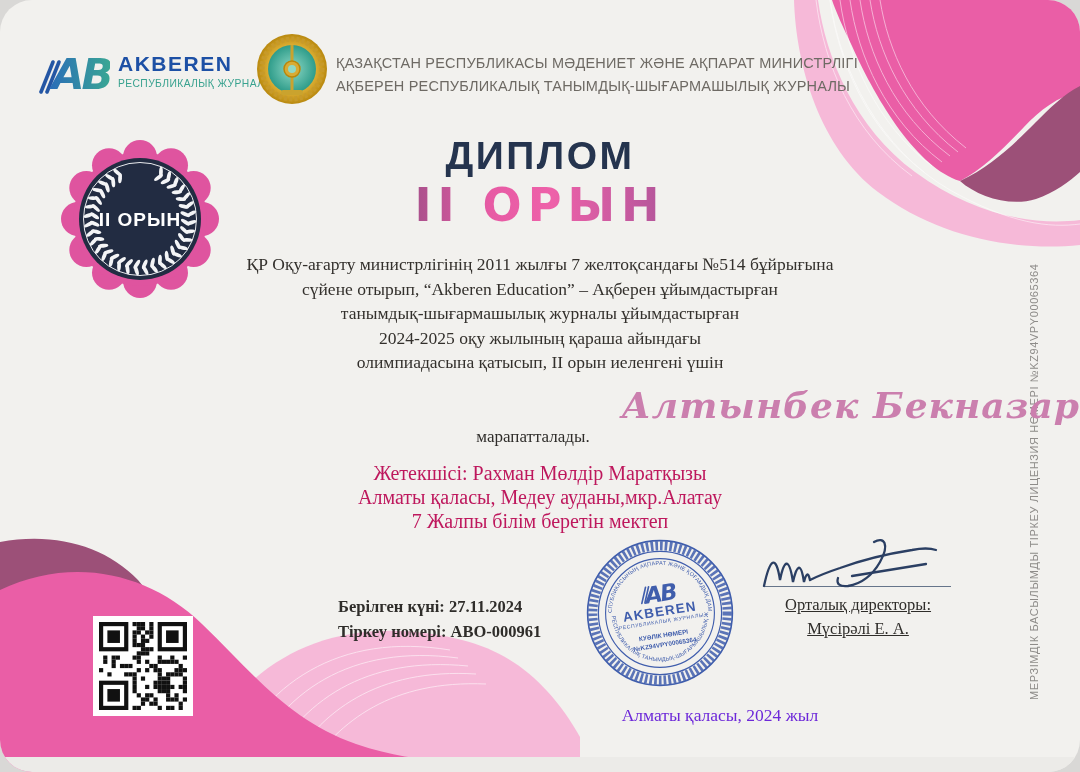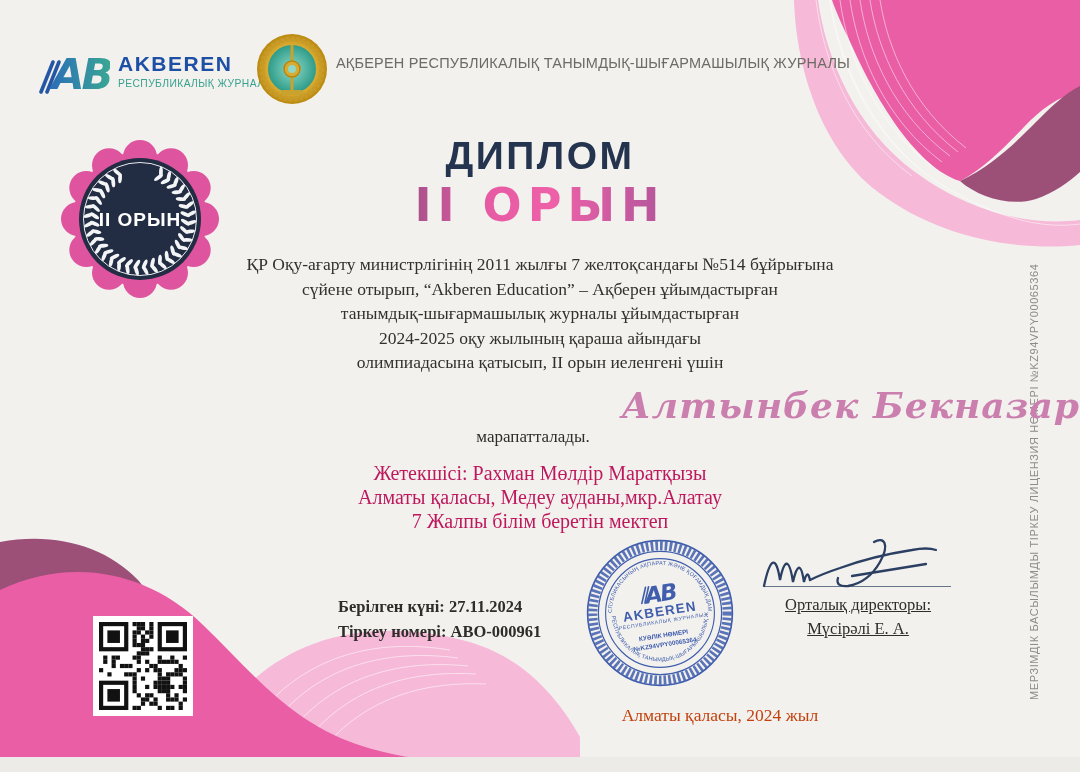--- a/index.html
+++ b/index.html
@@ -1,17 +1,17 @@
 <!DOCTYPE html>
 <html><head>
 <meta charset="utf-8">
 <style>
   html,body{margin:0;padding:0;background:#d9d8d6;}
   .cert{position:relative;width:1080px;height:772px;overflow:hidden;
-        background:#f2f1ee;font-family:"Liberation Serif",serif;color:#2f2d2a;}
+        background:#f2f1ee;font-family:"Liberation Serif",serif;color:#2f2d2a;border-radius:32px;}
   .cert svg{display:block;}
   .deco{position:absolute;z-index:0;pointer-events:none;}
   .deco-tr{top:0;right:0;}
   .deco-bl{left:0;bottom:0;}
   .layer{position:absolute;z-index:2;}
 
   
   .logo{left:38px;top:44px;display:flex;align-items:center;gap:8px;}
   .logo-name{font-family:"Liberation Sans",sans-serif;font-weight:700;font-size:21px;
              color:#1d50a5;letter-spacing:1.5px;}
@@ -47,21 +47,21 @@
   .issue{left:338px;top:594px;font-size:16.5px;line-height:25px;font-weight:bold;}
   .qr{left:93px;top:616px;width:88px;height:88px;background:#fff;padding:6px;z-index:2;position:absolute;}
 
   
   .stamp{left:583px;top:536px;width:154px;height:154px;opacity:.93;}
 
   
   .sig{left:756px;top:536px;width:204px;text-align:center;font-size:16.5px;line-height:24px;text-decoration:underline;}
   .sig-line{width:186px;margin:-12px auto 6px;border-top:1.5px solid #66758a;}
 
-  .cityyear{left:560px;top:705px;width:320px;text-align:center;font-size:17.5px;color:#c2410c;}
+  .cityyear{left:560px;top:705px;width:320px;text-align:center;font-size:17.5px;color:#6d28d9;}
 
   .sidenote{left:826px;top:482px;width:420px;height:16px;transform:rotate(-90deg);
             font-family:"Liberation Sans",sans-serif;font-size:11px;color:#8e8c89;
             letter-spacing:.6px;text-align:center;white-space:nowrap;z-index:1;position:absolute;}
 
   .bottom-strip{left:0;right:0;bottom:0;height:15px;background:#ecebe8;z-index:3;position:absolute;}
 </style>
 </head>
 <body>
 
@@ -131,20 +131,21 @@
     <circle cx="37" cy="37" r="35" fill="url(#gold)"></circle>
     <circle cx="37" cy="37" r="30" fill="none" stroke="#c79a2a" stroke-width="5" stroke-dasharray="3 2.2"></circle>
     <circle cx="37" cy="37" r="24" fill="url(#tealg)"></circle>
     <path d="M37,13 V61" stroke="#caa32e" stroke-width="3"></path>
     <circle cx="37" cy="37" r="8" fill="#d8ab35" stroke="#b8860b" stroke-width="1.5"></circle>
     <circle cx="37" cy="37" r="4" fill="#8fd9c6"></circle>
     <rect x="26" y="58" width="22" height="5" rx="2" fill="#caa32e"></rect>
   </svg>
 
   <div class="layer ministry">
+    <div>ҚАЗАҚСТАН РЕСПУБЛИКАСЫ МӘДЕНИЕТ ЖӘНЕ АҚПАРАТ МИНИСТРЛІГІ</div>
     <div>АҚБЕРЕН РЕСПУБЛИКАЛЫҚ ТАНЫМДЫҚ-ШЫҒАРМАШЫЛЫҚ ЖУРНАЛЫ</div>
   </div>
 
   <svg class="layer badge" width="160" height="160" viewBox="0 0 160 160">
     <g id="flower">
         <circle cx="142" cy="80" r="17" fill="#df549f"></circle>
         <circle cx="133.69357503463522" cy="111" r="17" fill="#df549f"></circle>
         <circle cx="111" cy="133.6935750346352" r="17" fill="#df549f"></circle>
         <circle cx="80" cy="142" r="17" fill="#df549f"></circle>
         <circle cx="49.000000000000014" cy="133.69357503463522" r="17" fill="#df549f"></circle>

